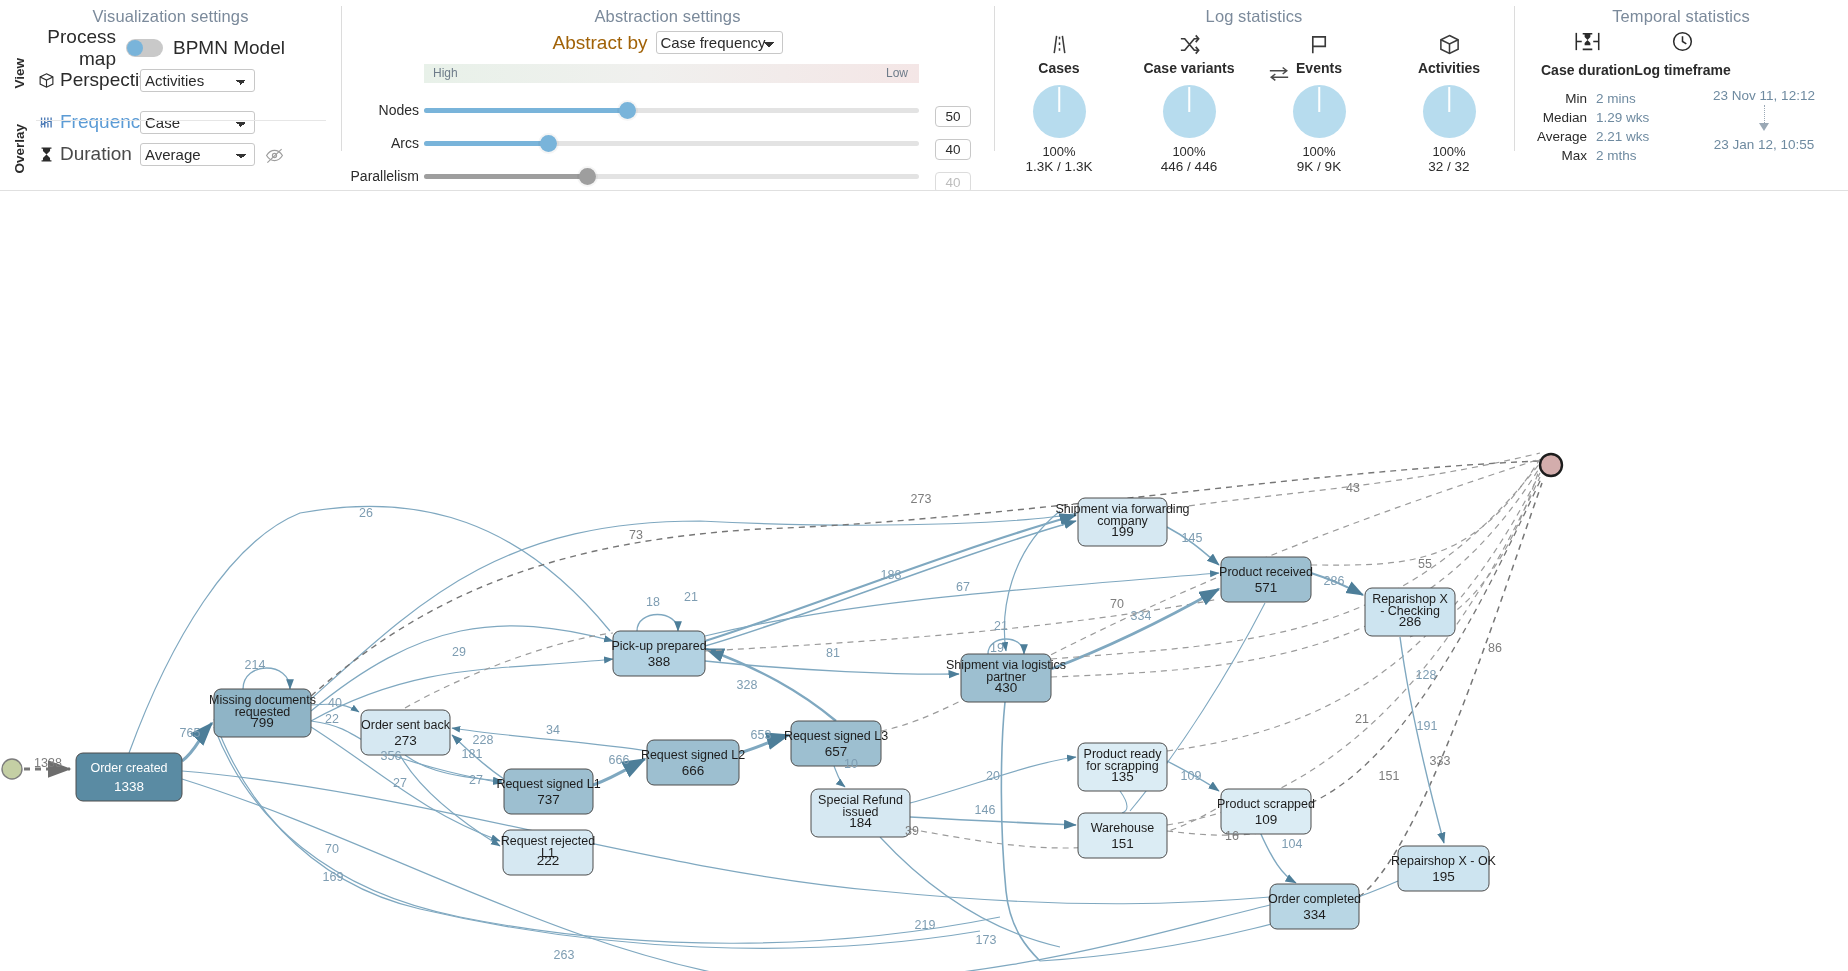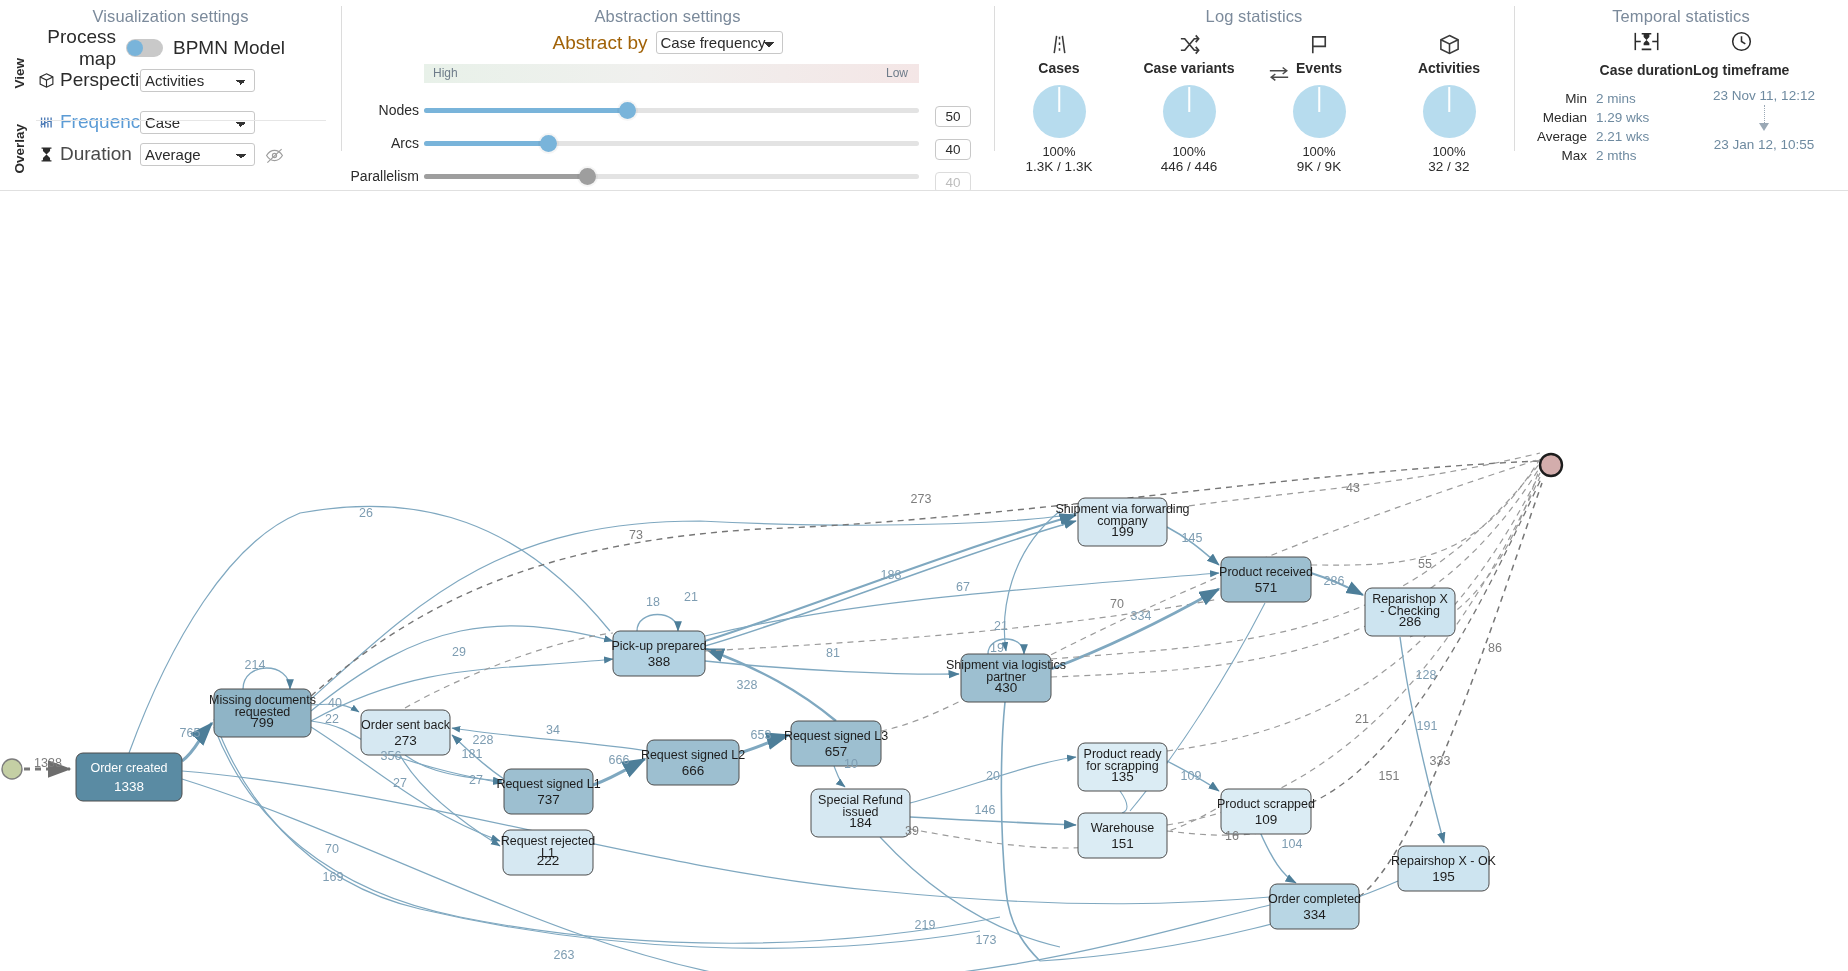--- a/index.html
+++ b/index.html
@@ -104,21 +104,21 @@
   }
   .pie::after {
     content:""; position:absolute; left:50%; top:2px; width:1.5px; height:25px;
     background:#fff; transform:translateX(-50%);
   }
   .log-pct { font-size:13px; color:#2b2b2b; margin-top:6px; }
   .log-frac { font-size:13.5px; color:#2b2b2b; }
 
   
   .p-tmp { width:334px; }
-  .tmp-head { display:flex; justify-content:center; margin-top:4px;padding-left:27px; }
+  .tmp-head { display:flex; justify-content:flex-start; margin-top:4px;padding-left:27px; }
   .tmp-cell { text-align:center; }
   .tmp-name { font-size:14px; font-weight:bold; color:#2b2b2b; margin-top:5px; }
   .tmp-body { display:flex; margin-top:10px; }
   .dur-tbl { width:170px; font-size:13.5px; }
   .dur-tbl tr td { padding:1px 0; }
   .dur-k { text-align:right; color:#2b2b2b; padding-right:7px !important; width:78px; }
   .dur-v { color:#6e8aa0; text-align:left; }
   .tf { width:160px; text-align:center; font-size:13.5px; color:#6e8aa0; position:relative; }
   .tf .arrowline { height:34px; position:relative; }
   .tf .arrowline .dots {

